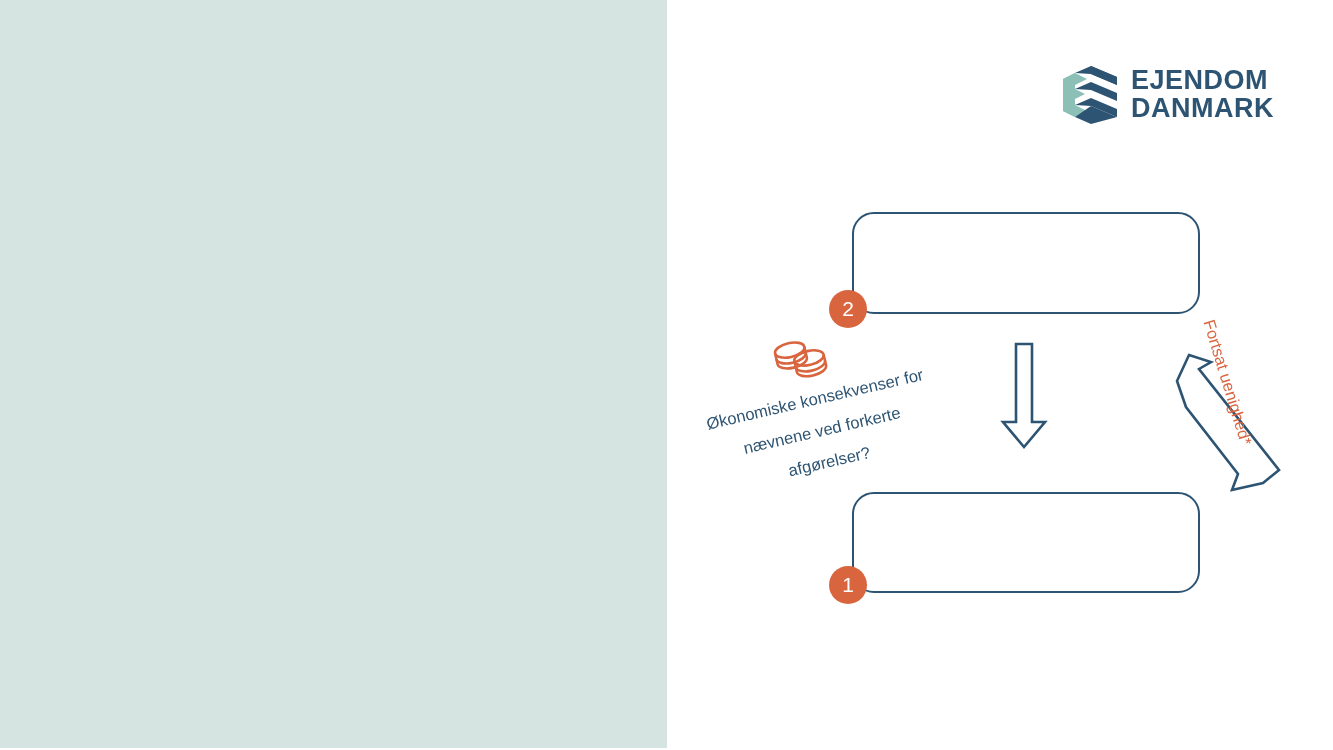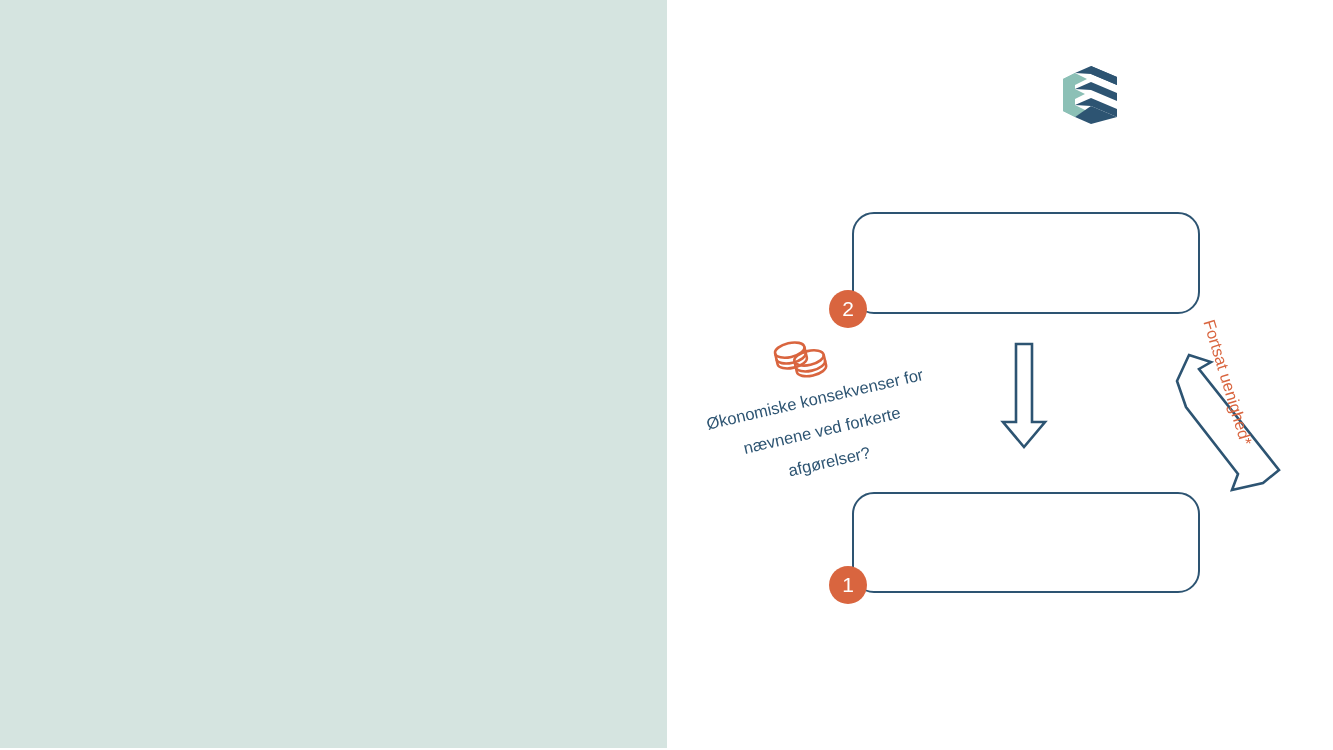--- a/index.html
+++ b/index.html
@@ -185,20 +185,24 @@
 
       <path d="M14 8 L30 1 L56 12 L56 20 L30 9 Z" fill="#2d5472"></path>
       <path d="M30 9 L56 20 L56 12 L30 1 Z" fill="#2d5472"></path>
 
       <path d="M14 24 L30 17 L56 28 L56 36 L30 25 Z" fill="#2d5472"></path>
 
       <path d="M14 40 L30 33 L56 44 L56 52 L30 41 Z" fill="#2d5472"></path>
 
       <path d="M30 41 L56 52 L30 59 L14 52 Z" fill="#2d5472"></path>
     </svg>
+    <div id="logo-wordmark">
+      <span>EJENDOM</span>
+      <span>DANMARK</span>
+    </div>
   </div>
 
   <div class="process-box" id="box-step-2">
     <span class="box-text"></span>
   </div>
 
   <div class="process-box" id="box-step-1">
     <span class="box-text"></span>
   </div>
 

